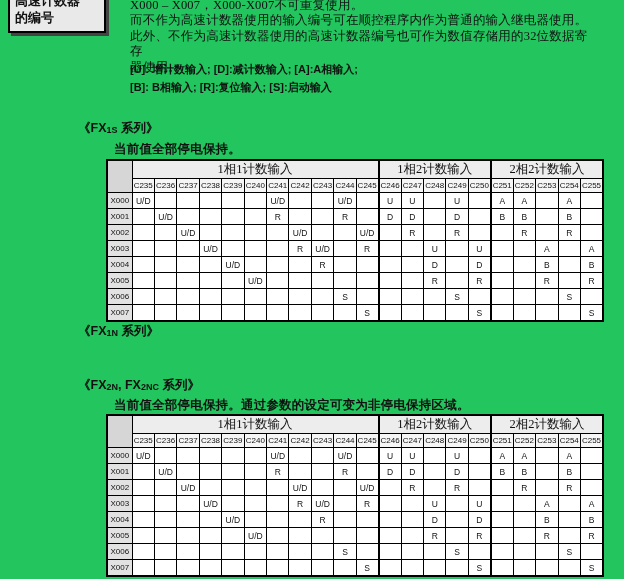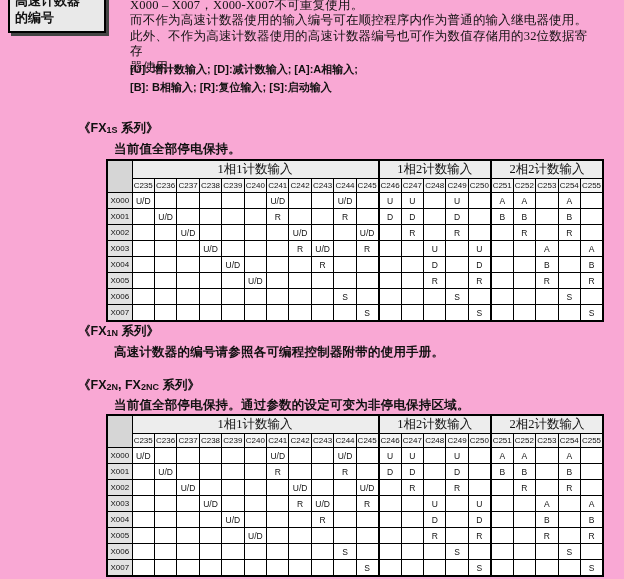--- a/index.html
+++ b/index.html
@@ -1,17 +1,17 @@
 <!DOCTYPE html>
 <html><head>
 <meta charset="utf-8">
 <style>
   html,body{margin:0;padding:0;}
   body{background:#fff;}
-  .page{position:relative;width:624px;height:579px;background:#f9a8d4;overflow:hidden;
+  .page{position:relative;width:624px;height:579px;background:#22c55e;overflow:hidden;
         font-family:"Liberation Serif","DejaVu Serif",serif;color:#111;}
 
   
   .topic-box{position:absolute;left:8px;top:-12px;width:84px;background:#e9e9e9;
              border:2px solid #000;box-shadow:3px 3px 0 #444;padding:2px 5px 5px 5px;
              font-family:"Liberation Sans","DejaVu Sans",sans-serif;font-weight:700;
              font-size:13px;line-height:17px;color:#111;}
 
   
   .intro{position:absolute;left:130px;top:-2px;width:470px;font-size:12.5px;
@@ -313,21 +313,20 @@
             <td class="data"></td>
             <td class="data"></td>
             <td class="data"></td>
             <td class="data">S</td>
           </tr>
         </tbody>
       </table>
     </div>
 
   <div class="series-heading" style="left:78px;top:323px;"><span>《FX</span><span class="sub">1N</span><span> 系列》</span></div>
-  <div class="series-note" style="left:101px;top:344px;">高速计数器的编号请参照各可编程控制器附带的使用手册。</div>
 
   <div class="series-heading" style="left:78px;top:377px;"><span>《FX</span><span class="sub">2N</span><span>, FX</span><span class="sub">2NC</span><span> 系列》</span></div>
   <div class="series-note" style="left:101px;top:397px;">当前值全部停电保持。通过参数的设定可变为非停电保持区域。</div>
 
   <div class="tbl-wrap" style="top:414px;">
       <table class="ctable">
         <colgroup>
           <col style="width: 25px;">
           <col>
           <col>

